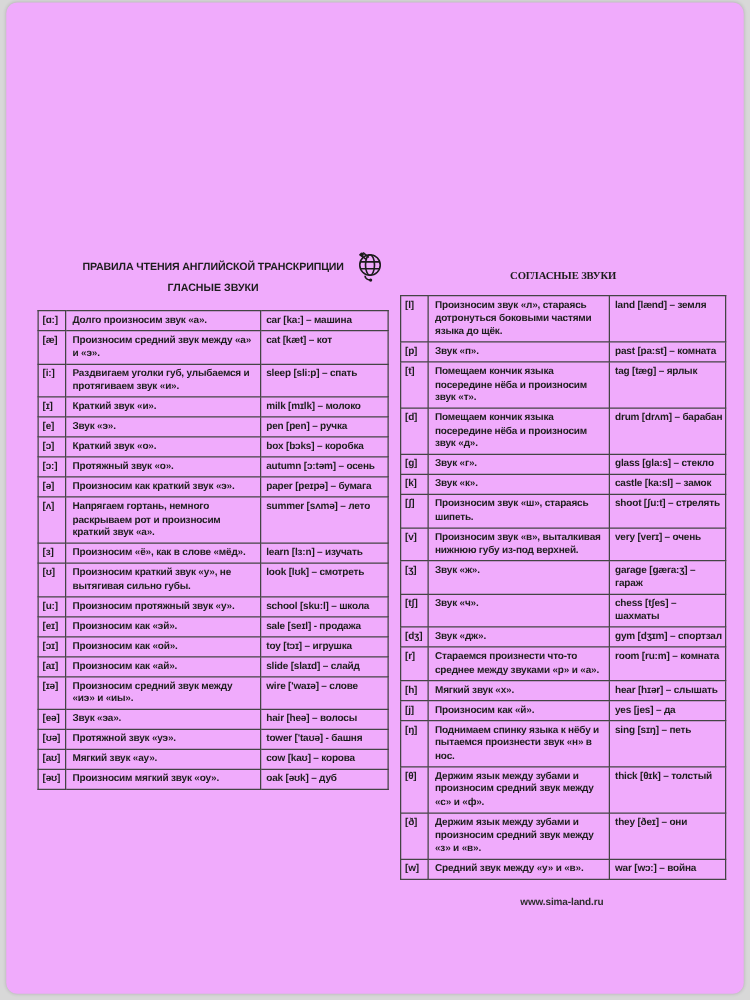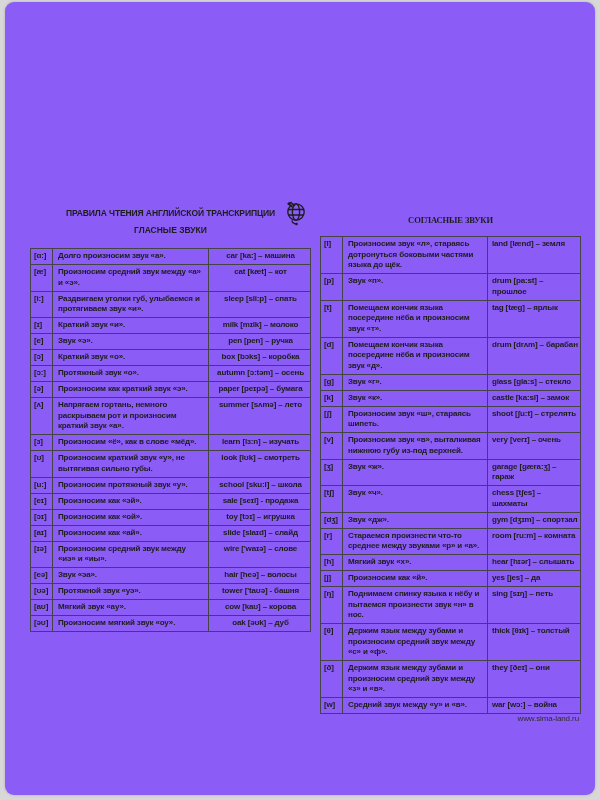--- a/index.html
+++ b/index.html
@@ -4,21 +4,21 @@
 <style>
   html,body{margin:0;padding:0;}
   body{
     width:600px;height:800px;overflow:hidden;
     font-family:"Liberation Sans", sans-serif;
     background:#d8d8d8;
     position:relative;
   }
   .sheet{
     position:absolute;top:2px;left:5px;right:5px;bottom:5px;
-    background:#8b5cf6;border-radius:9px;
+    background:#f0abfc;border-radius:9px;
     box-shadow:0 0 3px rgba(0,0,0,.18);
   }
   .panels{
     position:absolute;top:202px;left:25px;right:14px;
     display:flex;gap:9px;align-items:flex-start;
     color:#1d1d1d;
   }
   .panel{box-sizing:border-box;}
   .panel.left{width:281px;flex:0 0 281px;}
   .panel.right{flex:1;}
@@ -36,25 +36,25 @@
   table.rules td{
     border:1px solid #444;
     font-size:8px;font-weight:bold;line-height:10.5px;
     letter-spacing:-0.15px;
     vertical-align:top;
     color:#1d1d1d;
   }
   td.sym{width:17px;padding:2px 1px 2.5px 3px;white-space:nowrap;}
   td.desc{padding:2px 3px 2.5px 5px;}
   td.ex{padding:2px 2px 2.5px 4px;}
-  .panel.left td.ex{width:95px;text-align:center;}
+  .panel.left td.ex{width:95px;}
   .panel.right td.ex{width:86px;}
   .site-footer{
-    text-align:right;padding-right:2px;
-    font-size:8px;font-weight:normal;color:#2e2e2e;letter-spacing:-0.1px;
+    margin-top:13px;text-align:center;padding-right:2px;
+    font-size:8px;font-weight:bold;color:#2e2e2e;letter-spacing:-0.1px;
   }
 </style>
 </head>
 <body>
 
 <div class="sheet">
   <div class="panels">
 
     <section class="panel left">
       <div class="l-header">
@@ -189,21 +189,21 @@
       <table class="rules">
         <tbody id="right-tbody">
             <tr>
     <td class="sym">[l]</td>
     <td class="desc">Произносим звук «л», стараясь дотронуться боковыми частями языка до щёк.</td>
     <td class="ex">land [lænd] – земля</td>
   </tr>
             <tr>
     <td class="sym">[p]</td>
     <td class="desc">Звук «п».</td>
-    <td class="ex">drum [pa:st] – прошлое</td>
+    <td class="ex">past [pa:st] – комната</td>
   </tr>
             <tr>
     <td class="sym">[t]</td>
     <td class="desc">Помещаем кончик языка посередине нёба и произносим звук «т».</td>
     <td class="ex">tag [tæg] – ярлык</td>
   </tr>
             <tr>
     <td class="sym">[d]</td>
     <td class="desc">Помещаем кончик языка посередине нёба и произносим звук «д».</td>
     <td class="ex">drum [drʌm] – барабан</td>

